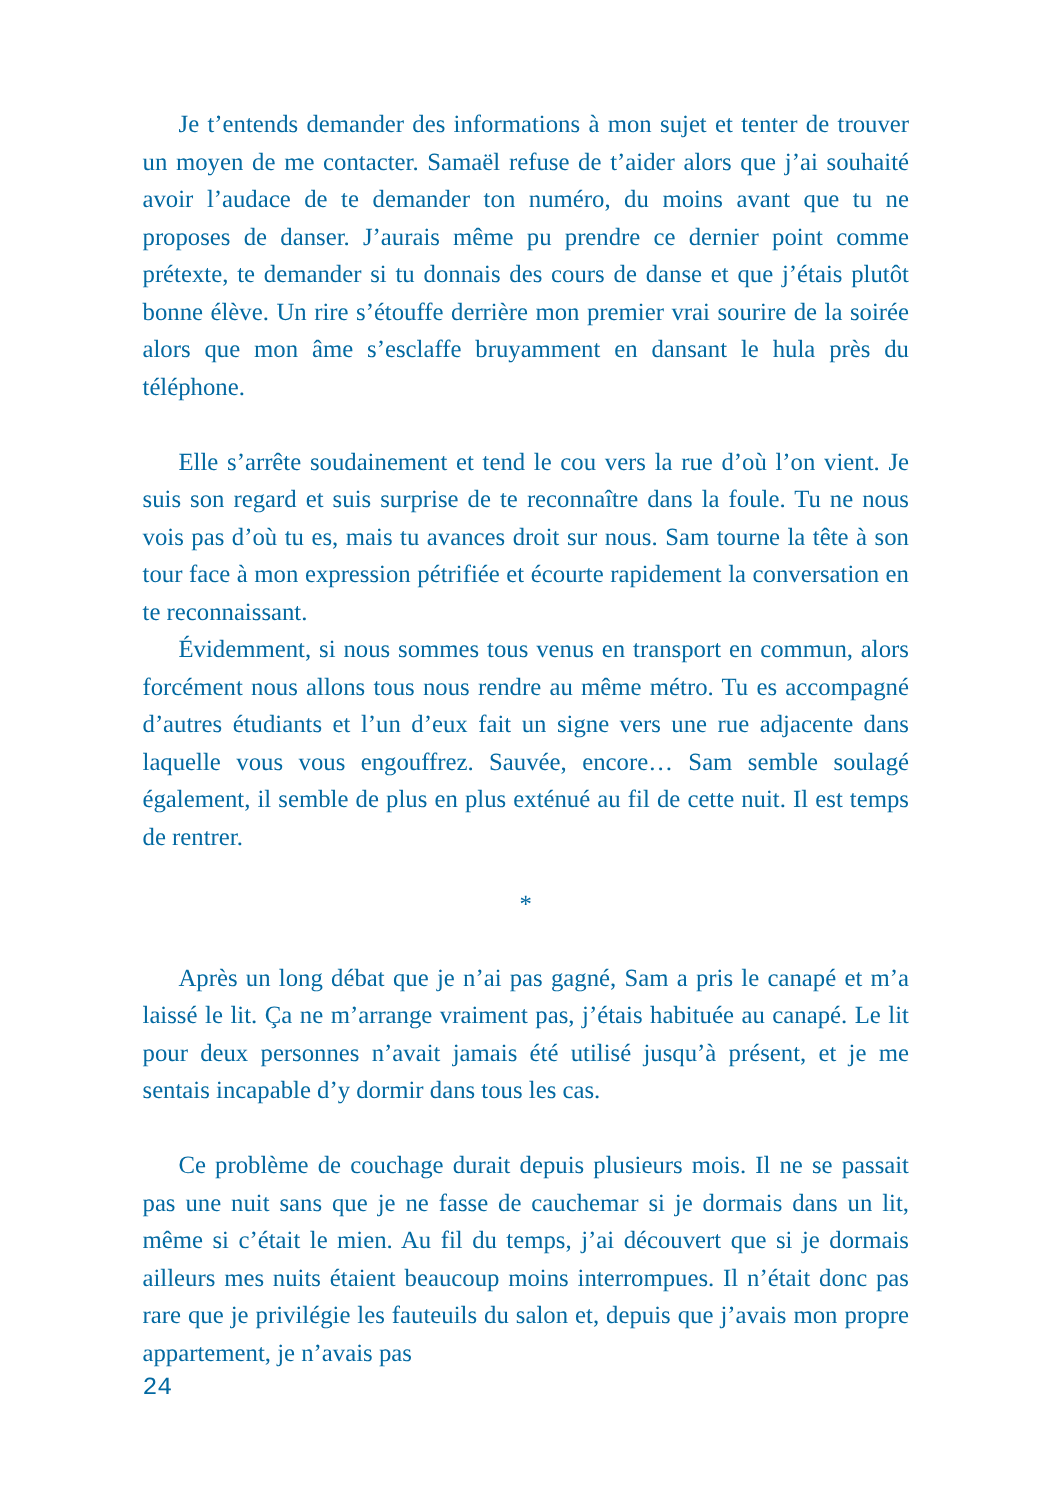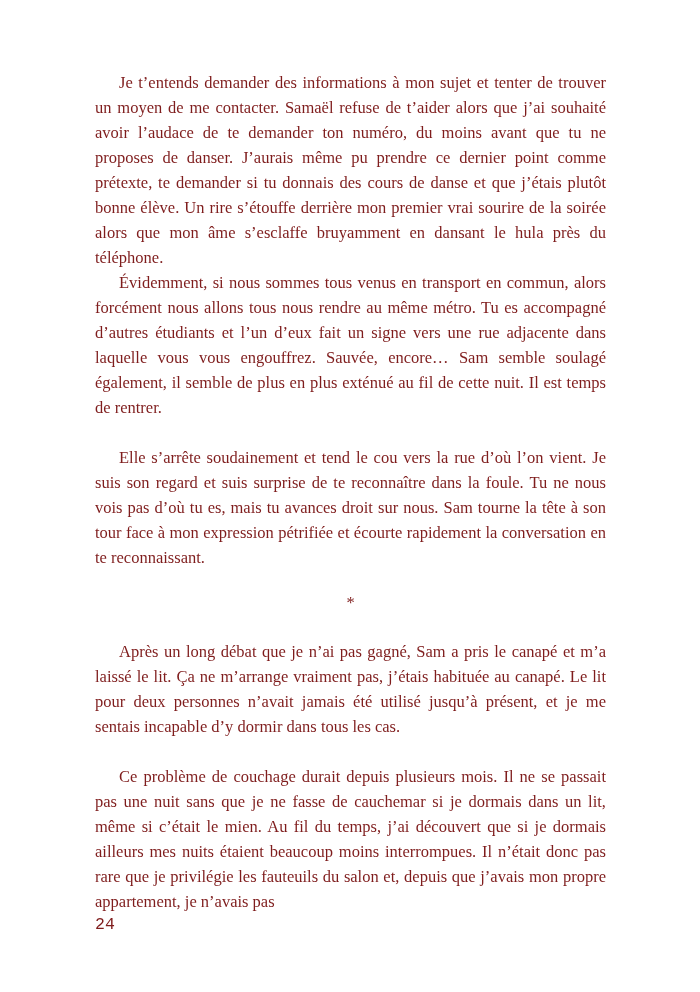--- a/index.html
+++ b/index.html
@@ -8,21 +8,21 @@
     padding: 0;
     background: #ffffff;
   }
   .book-page {
     position: relative;
     width: 700px;
     height: 992px;
     background: #ffffff;
     box-sizing: border-box;
     font-family: "Liberation Serif", "DejaVu Serif", serif;
-    color: #7f1d1d;
+    color: #0369a1;
     overflow: hidden;
   }
   .text-block {
     position: absolute;
     left: 95px;
     right: 94px;
     top: 70px;
     font-size: 16.5px;
     line-height: 25px;
   }
@@ -49,20 +49,20 @@
     line-height: 25px;
     font-family: Liberation Mono, monospace;
   }
 </style>
 </head>
 <body>
 
 <div class="book-page">
   <div class="text-block">
     <p class="para">Je t’entends demander des informations à mon sujet et tenter de trouver un moyen de me contacter. Samaël refuse de t’aider alors que j’ai souhaité avoir l’audace de te demander ton numéro, du moins avant que tu ne proposes de danser. J’aurais même pu prendre ce dernier point comme prétexte, te demander si tu donnais des cours de danse et que j’étais plutôt bonne élève. Un rire s’étouffe derrière mon premier vrai sourire de la soirée alors que mon âme s’esclaffe bruyamment en dansant le hula près du téléphone.</p>
+    <p class="para gap">Elle s’arrête soudainement et tend le cou vers la rue d’où l’on vient. Je suis son regard et suis surprise de te reconnaître dans la foule. Tu ne nous vois pas d’où tu es, mais tu avances droit sur nous. Sam tourne la tête à son tour face à mon expression pétrifiée et écourte rapidement la conversation en te reconnaissant.</p>
     <p class="para">Évidemment, si nous sommes tous venus en transport en commun, alors forcément nous allons tous nous rendre au même métro. Tu es accompagné d’autres étudiants et l’un d’eux fait un signe vers une rue adjacente dans laquelle vous vous engouffrez. Sauvée, encore… Sam semble soulagé également, il semble de plus en plus exténué au fil de cette nuit. Il est temps de rentrer.</p>
-    <p class="para gap">Elle s’arrête soudainement et tend le cou vers la rue d’où l’on vient. Je suis son regard et suis surprise de te reconnaître dans la foule. Tu ne nous vois pas d’où tu es, mais tu avances droit sur nous. Sam tourne la tête à son tour face à mon expression pétrifiée et écourte rapidement la conversation en te reconnaissant.</p>
     <div class="separator">*</div>
     <p class="para">Après un long débat que je n’ai pas gagné, Sam a pris le canapé et m’a laissé le lit. Ça ne m’arrange vraiment pas, j’étais habituée au canapé. Le lit pour deux personnes n’avait jamais été utilisé jusqu’à présent, et je me sentais incapable d’y dormir dans tous les cas.</p>
     <p class="para gap">Ce problème de couchage durait depuis plusieurs mois. Il ne se passait pas une nuit sans que je ne fasse de cauchemar si je dormais dans un lit, même si c’était le mien. Au fil du temps, j’ai découvert que si je dormais ailleurs mes nuits étaient beaucoup moins interrompues. Il n’était donc pas rare que je privilégie les fauteuils du salon et, depuis que j’avais mon propre appartement, je n’avais pas</p>
   </div>
   <div class="page-number">24</div>
 </div>
 
 </body></html>

